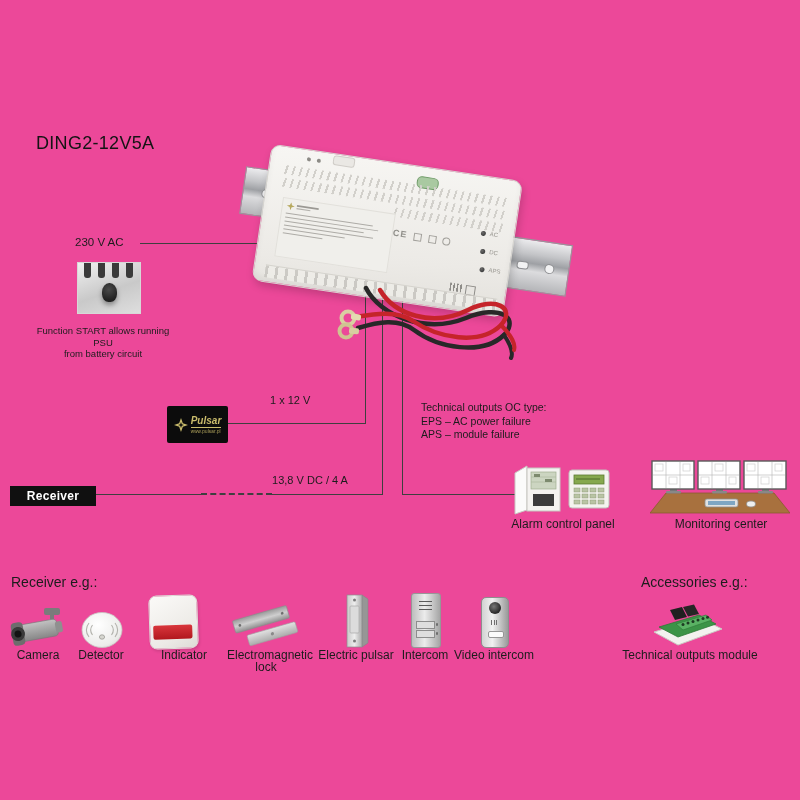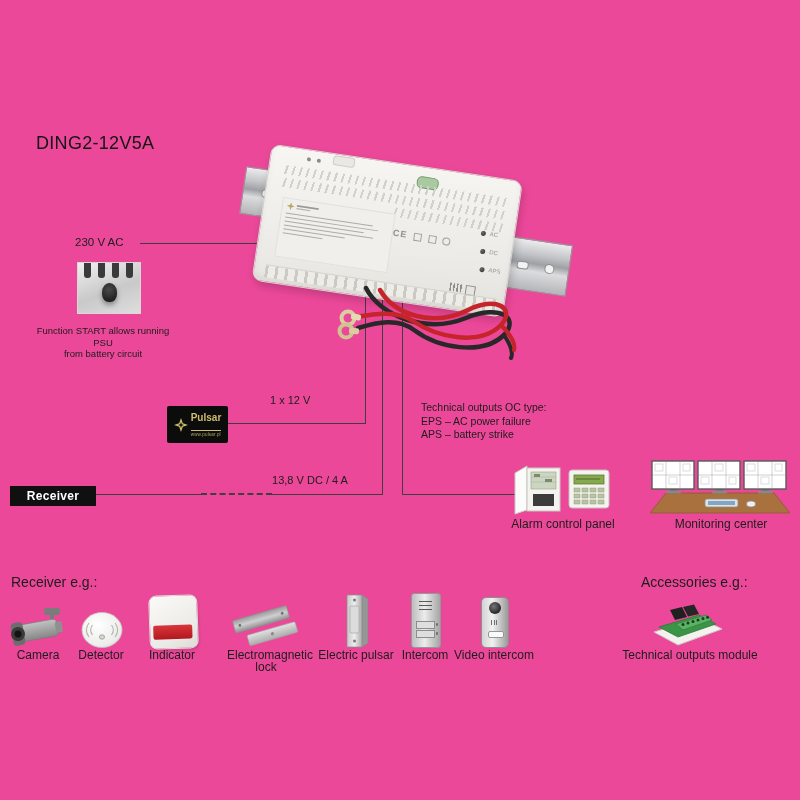--- a/index.html
+++ b/index.html
@@ -16,21 +16,21 @@
   .title{position:absolute;left:36px;top:133px;font-size:18px;letter-spacing:.3px;color:#141414;}
 
   
   .recvbox{position:absolute;left:10px;top:486px;width:86px;height:20px;background:#101010;
            color:#fff;font-size:12px;font-weight:bold;text-align:center;line-height:20px;z-index:2;letter-spacing:.3px;}
 
   
   .pulsar{position:absolute;left:167px;top:406px;width:61px;height:37px;background:#0c0c0c;border-radius:2px;z-index:2;
           display:flex;align-items:center;justify-content:center;gap:3px;}
   .pulsar .txt{display:flex;flex-direction:column;align-items:flex-start;}
-  .pulsar .brand{font-size:10px;font-weight:bold;color:#cbbd6d;border-bottom:1px solid #cbbd6d;line-height:11px;padding-bottom:7px;}
+  .pulsar .brand{font-size:10px;font-weight:bold;font-style:italic;color:#cbbd6d;border-bottom:1px solid #cbbd6d;line-height:11px;padding-bottom:1px;}
   .pulsar .url{font-size:4.5px;color:#b5a75e;margin-top:1px;letter-spacing:.2px;}
 
   
   .startphoto{position:absolute;left:77px;top:262px;width:62px;height:50px;overflow:hidden;
               background:linear-gradient(160deg,#f0f0f0,#c9c9c9 55%,#dedede);border:1px solid #d8d8d8;}
   .startphoto .slot{position:absolute;top:0;width:7px;height:15px;background:#3a3a3a;border-radius:0 0 3px 3px;}
   .startphoto .knob{position:absolute;left:24px;top:20px;width:15px;height:19px;background:radial-gradient(circle at 45% 35%,#4a4a4a,#222 70%);
                     border-radius:48% 48% 42% 42%;box-shadow:0 3px 5px rgba(0,0,0,.35);}
 
   
@@ -100,21 +100,21 @@
     </svg>
     <div class="txt">
       <div class="brand">Pulsar</div>
       <div class="url">www.pulsar.pl</div>
     </div>
   </div>
 
   <div class="abs note" style="left:421px;top:393px;">
     <div>Technical outputs OC type:</div>
     <div>EPS – AC power failure</div>
-    <div>APS – battery strike</div>
+    <div>APS – module failure</div>
   </div>
 
   <div class="recvbox">Receiver</div>
 
   <div class="psu">
     <div class="psurot">
       <div class="rail" style="left:8px;top:32px;width:68px;height:46px;">
         <div class="hole" style="left:18px;top:19px;width:7px;height:7px;"></div>
       </div>
       <div class="rail" style="left:253px;top:62px;width:88px;height:50px;">
@@ -282,21 +282,21 @@
       <path d="M35,12 a14,12 0 0 1 0,14"></path>
         <path d="M31.5,14 a10,9 0 0 1 0,10"></path>
     </g>
     <ellipse cx="22" cy="26" rx="2.6" ry="2.2" fill="#d6d6d0" stroke="#9b9b95" stroke-width="0.8"></ellipse>
   </svg>
   <div class="cap" style="left:66px;top:649px;width:70px;">Detector</div>
 
   <div class="abs" style="left:149px;top:595px;width:47px;height:52px;background:linear-gradient(150deg,#fbfaf8,#eceae6 70%,#dddbd6);border:1px solid #dddbd6;border-radius:8px;transform:rotate(-2deg);box-shadow:1px 2px 3px rgba(0,0,0,.12);">
     <div class="abs" style="left:3px;bottom:9px;width:39px;height:14px;background:linear-gradient(180deg,#d9363c,#b2181e);border-radius:2px;"></div>
   </div>
-  <div class="cap" style="left:137px;top:649px;width:70px;">Indicator</div>
+  <div class="cap" style="left:137px;top:649px;width:70px;text-align:right;">Indicator</div>
 
   <svg class="abs" style="left:231px;top:604px;" width="68" height="44" viewBox="0 0 68 44">
     <defs>
       <linearGradient id="glk1" x1="0" y1="0" x2="0" y2="1">
           <stop offset="0" stop-color="#9a9a9a"></stop>
           <stop offset="0.5" stop-color="#cfcfcf"></stop>
           <stop offset="1" stop-color="#8f8f8f"></stop>
         </linearGradient>
       <linearGradient id="glk2" x1="0" y1="0" x2="0" y2="1">
           <stop offset="0" stop-color="#e2e2e2"></stop>

